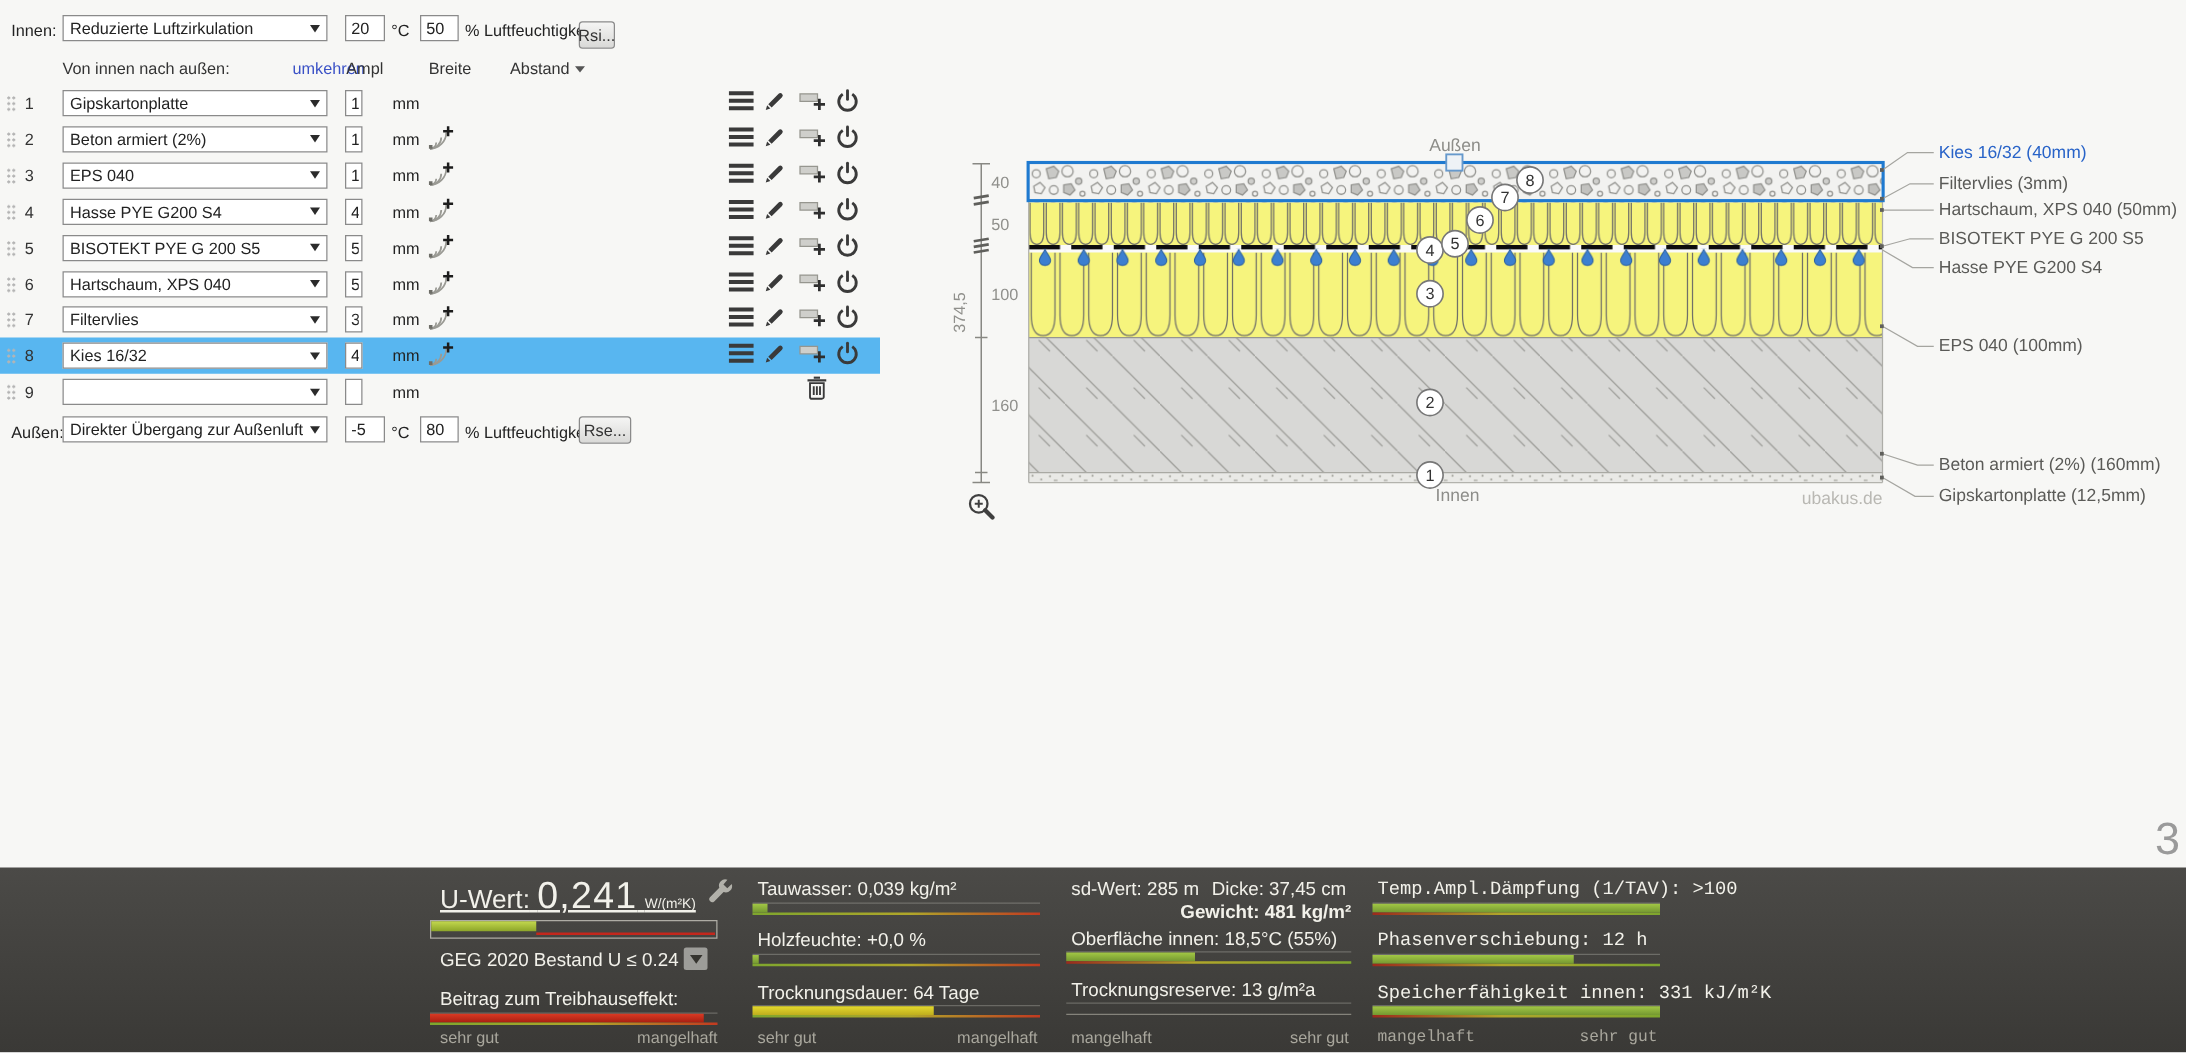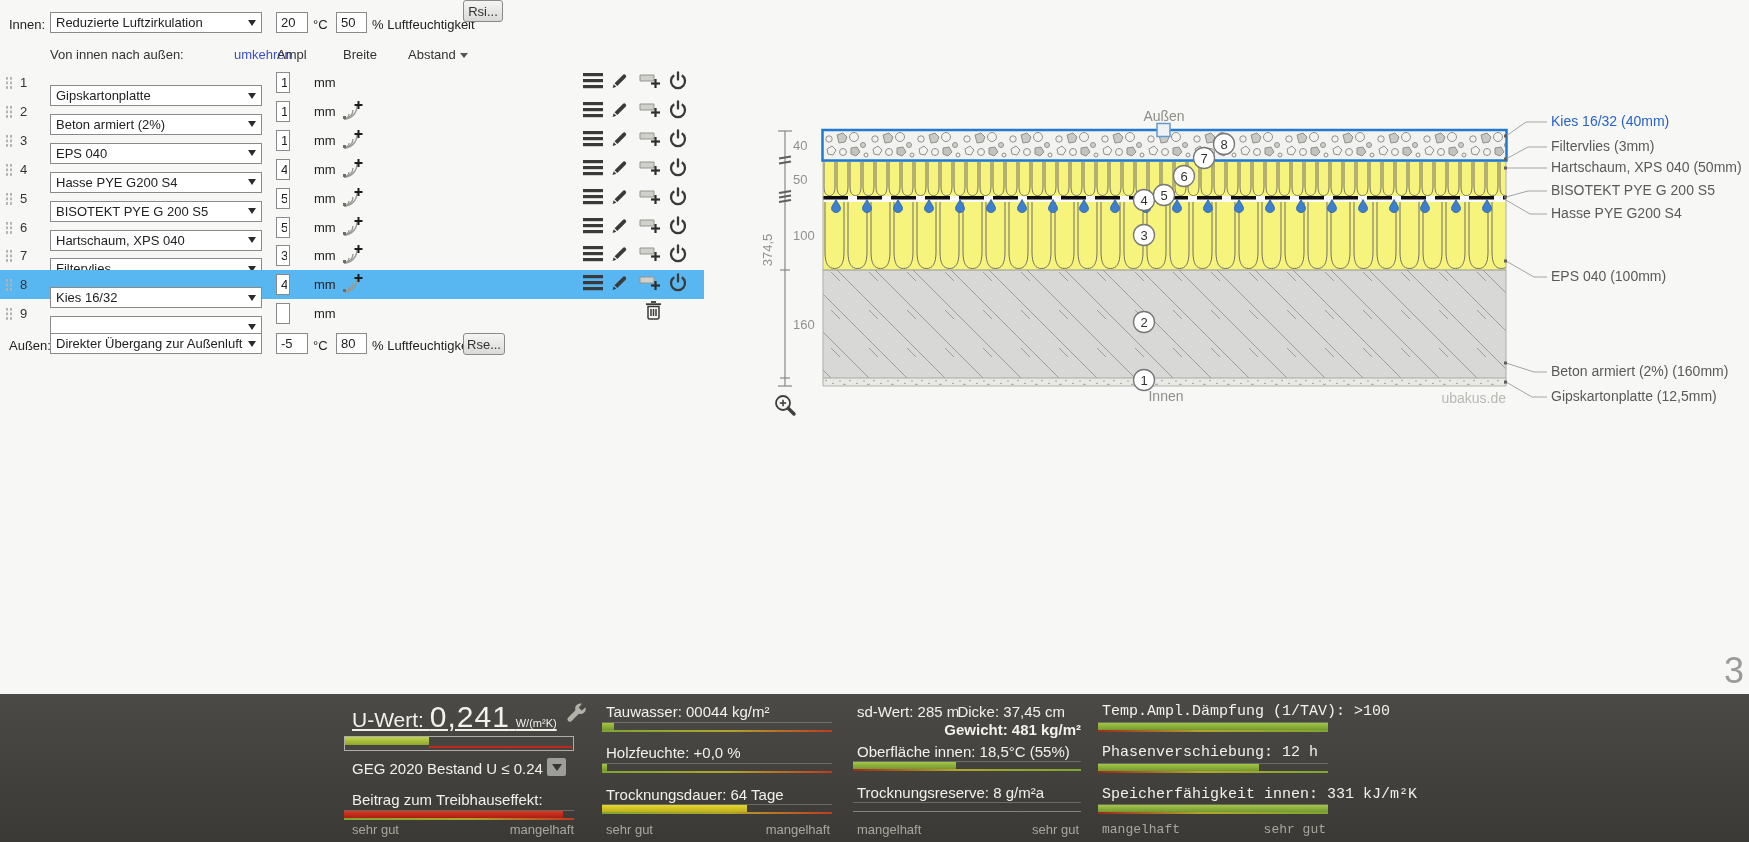--- a/index.html
+++ b/index.html
@@ -22,21 +22,21 @@
   .hdr{position:absolute;top:47px;color:#333;}
   .link{color:#3a51c6;cursor:pointer;margin-left:12px;}
   .caret-down{display:inline-block;width:0;height:0;border-left:4px solid transparent;
        border-right:4px solid transparent;border-top:5px solid #555;margin-left:4px;vertical-align:middle;}
   .lrow{position:absolute;left:0;width:704px;height:29px;}
   .lrow.selected{background:#58b6f0;}
   .drag{position:absolute;left:5px;top:8px;width:8px;height:14px;
         background-image:radial-gradient(circle,#b4b4b4 1.1px,transparent 1.3px);
         background-size:4px 4.6px;cursor:grab;}
   .rownum{position:absolute;left:15px;top:7px;width:17px;text-align:center;color:#333;}
-  .lrow .mat{left:50px;top:17px;width:212px;}
+  .lrow .mat{left:50px;top:4px;width:212px;}
   .lrow input.fld{left:276px;top:4px;width:14px;}
   .unit{position:absolute;left:314px;top:7px;color:#222;}
   .icon{position:absolute;cursor:pointer;}
   .ic-spiral{left:343px;top:3px;}
   .ic-menu{left:583px;top:4px;}
   .ic-pencil{left:610px;top:3px;}
   .ic-add{left:639px;top:3px;}
   .ic-power{left:668px;top:3px;}
   .ic-trash{left:645px;top:2px;}
   
@@ -81,21 +81,21 @@
 
     <span class="flabel" style="top:17px;">Innen:</span>
     <div class="mat" style="left:50px;top:12px;width:212px;">
       <span>Reduzierte Luftzirkulation</span>
       <span class="tri"></span>
     </div>
     <input class="fld" style="left: 276px; top: 12px; width: 32px;" value="20">
     <span class="abs" style="left:313px;top:17px;">°C</span>
     <input class="fld" style="left: 336px; top: 12px; width: 31px;" value="50">
     <span class="abs" style="left:372px;top:17px;">% Luftfeuchtigkeit</span>
-    <div class="btn" style="left:463px;top:0;width:40px;">Rsi...</div>
+    <div class="btn" style="left:463px;top:17px;width:29px;">Rsi...</div>
 
     <span class="hdr" style="left:50px;">Von innen nach außen:</span>
     <span class="hdr link" style="left:222px;">umkehren</span>
     <span class="hdr" style="left:277px;">Ampl</span>
     <span class="hdr" style="left:343px;">Breite</span>
     <span class="hdr" style="left:408px;"><span>Abstand</span><span class="caret-down"></span></span>
 
     <div id="rows">
         <div class="lrow" style="top: 68px;">
           <span class="drag"></span>
@@ -658,47 +658,47 @@
       <div class="gauge gr" style="left:0;top:116px;width:230px;">
         <div class="fill red" style="width: 95%;"></div>
       </div>
       <div class="foot">
         <span class="fl" style="left:8px;">sehr gut</span>
         <span class="fr">mangelhaft</span>
       </div>
     </div>
 
     <div class="sec" style="left:602px;width:230px;">
-      <div class="t" style="left:4px;top:9px;">Tauwasser: 00044 kg/m²</div>
+      <div class="t" style="left:4px;top:9px;">Tauwasser: 0,039 kg/m²</div>
       <div class="gauge gr" style="left:0;top:28px;width:230px;">
         <div class="fill green" style="width: 5%;"></div>
       </div>
       <div class="t" style="left:4px;top:50px;">Holzfeuchte: +0,0 %</div>
       <div class="gauge gr" style="left:0;top:69px;width:230px;">
         <div class="fill green" style="width: 2%;"></div>
       </div>
       <div class="t" style="left:4px;top:92px;">Trocknungsdauer: 64 Tage</div>
       <div class="gauge gr" style="left:0;top:110px;width:230px;">
         <div class="fill yellow" style="width: 63%;"></div>
       </div>
       <div class="foot">
         <span class="fl" style="left:4px;">sehr gut</span>
         <span class="fr">mangelhaft</span>
       </div>
     </div>
 
     <div class="sec" style="left:853px;width:228px;">
       <div class="t" style="left:4px;top:9px;">sd-Wert: 285 m</div>
-      <div class="t r" style="right:16px;top:9px;">Dicke: 37,45 cm</div>
+      <div class="t r" style="right:4px;top:9px;">Dicke: 37,45 cm</div>
       <div class="t r" style="right:0;top:27px;font-weight:bold;">Gewicht: 481 kg/m²</div>
       <div class="t" style="left:4px;top:49px;">Oberfläche innen: 18,5°C (55%)</div>
       <div class="gauge rg" style="left:0;top:67px;width:228px;">
         <div class="fill green" style="width: 45%;"></div>
       </div>
-      <div class="t" style="left:4px;top:90px;">Trocknungsreserve: 8 g/m²a</div>
+      <div class="t" style="left:4px;top:90px;">Trocknungsreserve: 13 g/m²a</div>
       <div class="gauge rg empty" style="left:0;top:108px;width:228px;">
         <div class="fill green" style="width: 0%;"></div>
       </div>
       <div class="foot">
         <span class="fl" style="left:4px;">mangelhaft</span>
         <span class="fr">sehr gut</span>
       </div>
     </div>
 
     <div class="sec" style="left:1098px;width:230px;font-family:Liberation Mono, monospace;">

